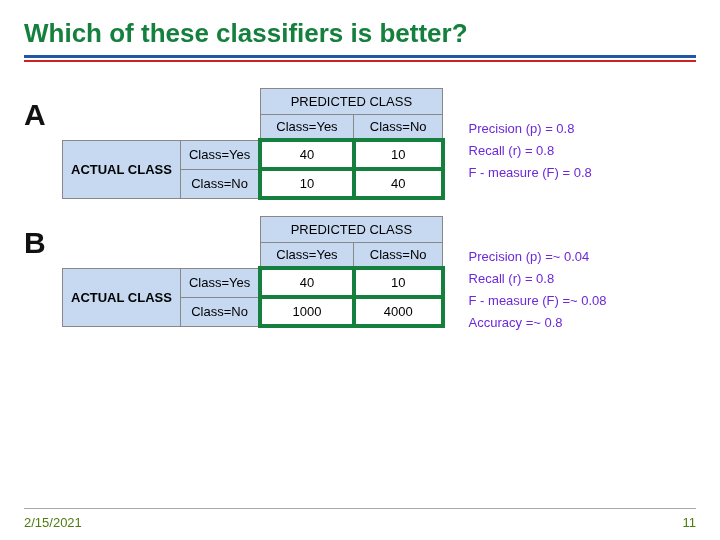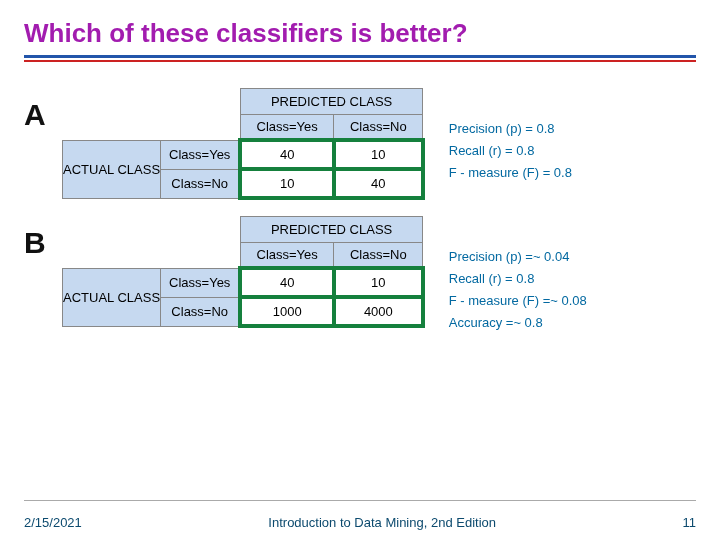--- a/index.html
+++ b/index.html
@@ -9,21 +9,21 @@
       background: #ffffff;
       font-family: Arial, sans-serif;
       overflow: hidden;
       position: relative;
     }
 
     .page-title {
       font-size: 26px;
       font-weight: bold;
       padding: 18px 24px 6px 24px;
-      color: #a21caf;
+      color: #15803d;
     }
 
     .divider-blue {
       height: 3px;
       background: #2255aa;
       margin: 0 24px;
     }
     .divider-red {
       height: 2px;
       background: #cc2222;
@@ -85,23 +85,23 @@
       text-align: center;
       padding: 5px 8px;
       border: 1px solid #888;
       font-size: 13px;
       font-weight: normal;
     }
 
     .actual-label-cell {
       background: #c6d9f0;
       text-align: center;
-      font-weight: normal;
-      font-size: 13px;
-      padding: 4px 0;
+      font-weight: bold;
+      font-size: 13px;
+      padding: 4px 8px;
       border: 1px solid #888;
       vertical-align: middle;
     }
 
     .data-cell {
       text-align: center;
       padding: 5px 14px;
       border: 4px solid #15803d;
       background: #ffffff;
       font-size: 13px;
@@ -110,34 +110,34 @@
     .empty-cell {
       border: 1px solid #888;
       background: #ffffff;
     }
 
     .metrics {
       margin-left: 24px;
       margin-top: 30px;
       font-size: 13px;
       line-height: 1.7;
-      color: #0369a1;
+      color: #6d28d9;
     }
 
     .footer {
       position: absolute;
       bottom: 10px;
       left: 24px;
       right: 24px;
       display: flex;
       justify-content: space-between;
       font-size: 13px;
-      color: #0c4a6e;
+      color: #4d7c0f;
       border-top: 1px solid #aaa;
-      padding-top: 14px;
+      padding-top: 6px;
     }
   </style>
 </head>
 <body>
 
 <div class="page-title">Which of these classifiers is better?</div>
 <div class="divider-blue"></div>
 <div class="divider-red"></div>
 
 <div class="content-area">
@@ -218,15 +218,14 @@
       <div>Recall (r) = 0.8</div>
       <div>F - measure (F) =~ 0.08</div>
       <div>Accuracy =~ 0.8</div>
     </div>
   </div>
 
 </div>
 
 <div class="footer">
   <span>2/15/2021</span>
-  <span>Introduction to Data Mining, 2nd Edition</span>
   <span>11</span>
 </div>
 
 </body></html>

